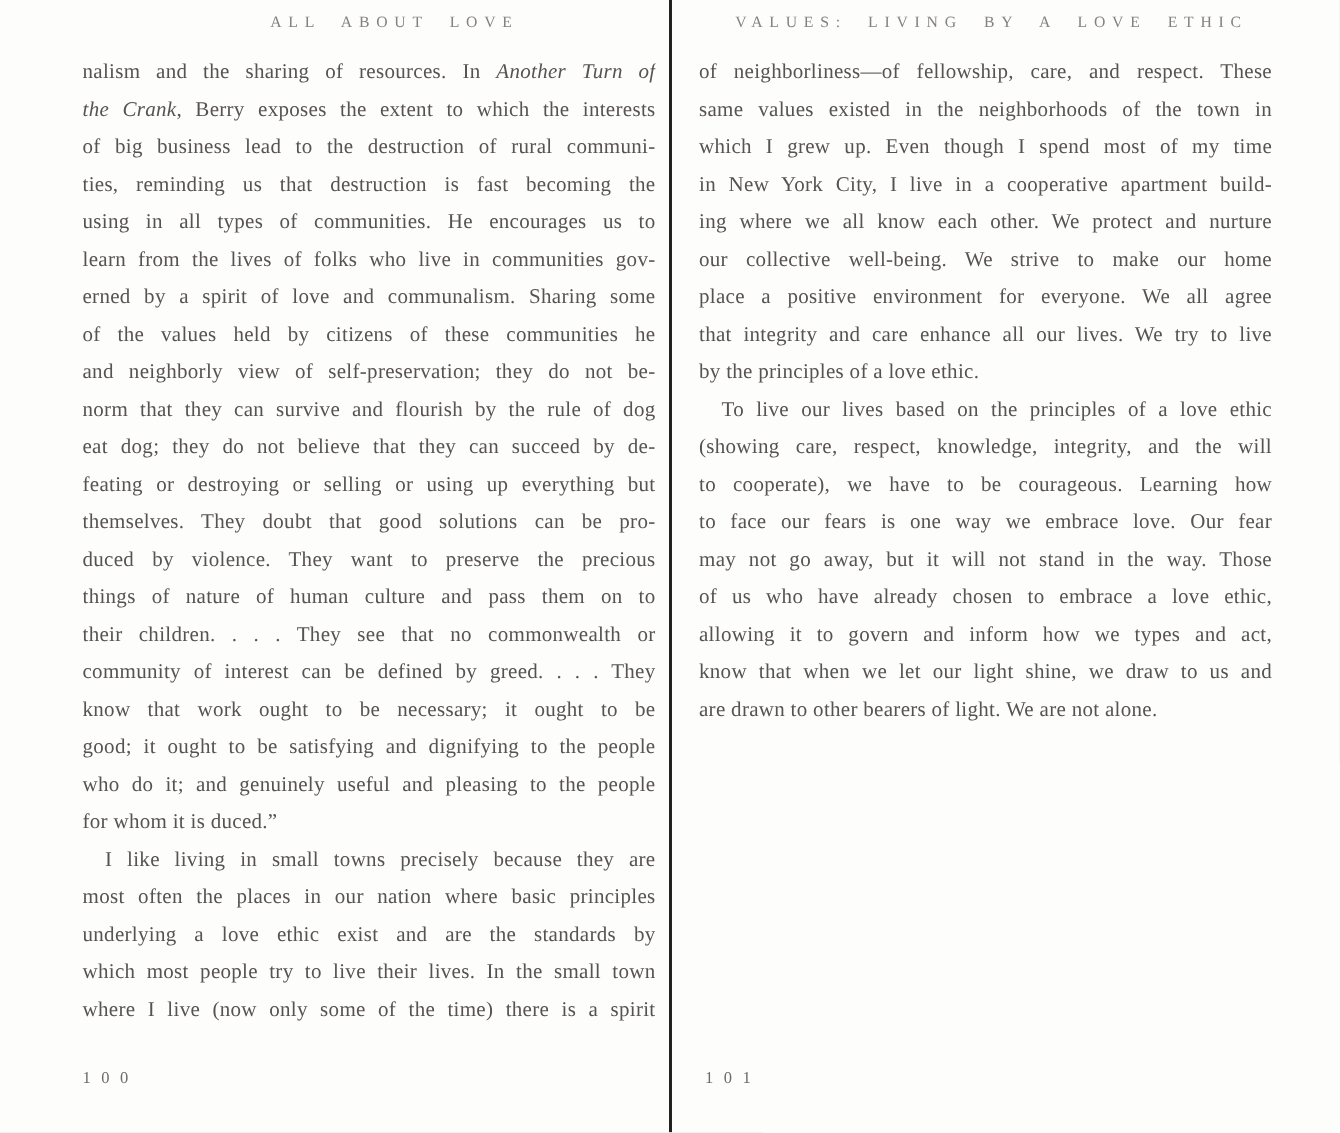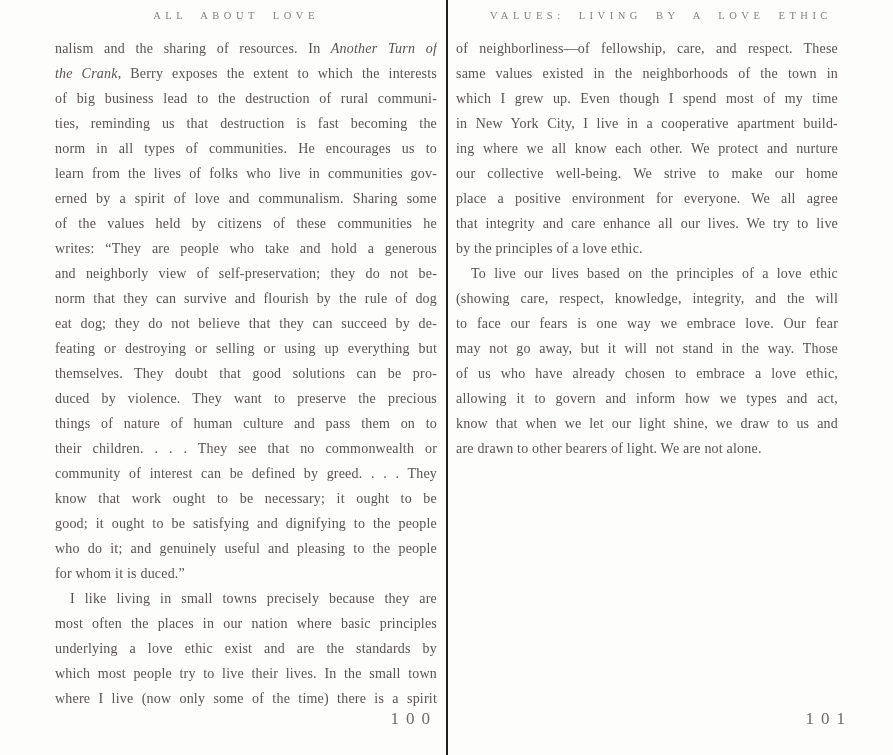--- a/index.html
+++ b/index.html
@@ -37,70 +37,69 @@
     top: 10px;
     height: 16px;
     font-size: 10.5px;
     letter-spacing: 4.5px;
     word-spacing: 7px;
     text-align: center;
     color: #85817d;
     text-transform: uppercase;
     white-space: nowrap;
   }
-  .page-left  .running-head { left: 45px; width: 382px; }
+  .page-left  .running-head { left: 72px; width: 382px; }
   .page-right .running-head { left: 22px; width: 382px; }
   .page-body {
     position: absolute;
     top: 36px;
     font-size: 14px;
     letter-spacing: 0.2px;
   }
   .page-left  .page-body { left: 55px; width: 382px; }
-  .page-right .page-body { left: 8px; width: 382px; }
+  .page-right .page-body { left: 18px; width: 382px; }
   .line {
     height: 25px;
     line-height: 25px;
     text-align: justify;
     text-align-last: justify;
     overflow: hidden;
   }
   .line.pend { text-align-last: left; }
   .line.indent { text-indent: 15px; }
   .line i { font-style: italic; }
   .folio {
     position: absolute;
     top: 710px;
     height: 18px;
     line-height: 18px;
-    text-align: right;
-    font-size: 17px;
+    text-align: left;
+    font-size: 11px;
     letter-spacing: 7px;
     color: #6e6a66;
   }
   .page-left  .folio { left: 55px; width: 382px; }
   .page-right .folio { left: 22px; width: 382px; }
 </style>
 </head>
 <body>
 
 <div class="spread">
 
   <div class="page page-left">
     <div class="running-head">ALL ABOUT LOVE</div>
     <div class="page-body" id="body-left">
         <div class="line"><span>nalism and the sharing of resources. In </span><i>Another Turn of</i></div>
         <div class="line"><i>the Crank</i><span>, Berry exposes the extent to which the interests</span></div>
         <div class="line">of big business lead to the destruction of rural communi-</div>
         <div class="line">ties, reminding us that destruction is fast becoming the</div>
-        <div class="line">norm in all types of communities. He encourages us to</div>
+        <div class="line">using in all types of communities. He encourages us to</div>
         <div class="line">learn from the lives of folks who live in communities gov-</div>
         <div class="line">erned by a spirit of love and communalism. Sharing some</div>
         <div class="line">of the values held by citizens of these communities he</div>
-        <div class="line">writes: “They are people who take and hold a generous</div>
         <div class="line">and neighborly view of self-preservation; they do not be-</div>
         <div class="line">norm that they can survive and flourish by the rule of dog</div>
         <div class="line">eat dog; they do not believe that they can succeed by de-</div>
         <div class="line">feating or destroying or selling or using up everything but</div>
         <div class="line">themselves. They doubt that good solutions can be pro-</div>
         <div class="line">duced by violence. They want to preserve the precious</div>
         <div class="line">things of nature of human culture and pass them on to</div>
         <div class="line">their children. . . . They see that no commonwealth or</div>
         <div class="line">community of interest can be defined by greed. . . . They</div>
         <div class="line">know that work ought to be necessary; it ought to be</div>
@@ -125,20 +124,21 @@
         <div class="line">same values existed in the neighborhoods of the town in</div>
         <div class="line">which I grew up. Even though I spend most of my time</div>
         <div class="line">in New York City, I live in a cooperative apartment build-</div>
         <div class="line">ing where we all know each other. We protect and nurture</div>
         <div class="line">our collective well-being. We strive to make our home</div>
         <div class="line">place a positive environment for everyone. We all agree</div>
         <div class="line">that integrity and care enhance all our lives. We try to live</div>
         <div class="line pend">by the principles of a love ethic.</div>
         <div class="line indent">To live our lives based on the principles of a love ethic</div>
         <div class="line">(showing care, respect, knowledge, integrity, and the will</div>
+        <div class="line">to cooperate), we have to be courageous. Learning how</div>
         <div class="line">to face our fears is one way we embrace love. Our fear</div>
         <div class="line">may not go away, but it will not stand in the way. Those</div>
         <div class="line">of us who have already chosen to embrace a love ethic,</div>
         <div class="line">allowing it to govern and inform how we types and act,</div>
         <div class="line">know that when we let our light shine, we draw to us and</div>
         <div class="line pend">are drawn to other bearers of light. We are not alone.</div>
       </div>
     <div class="folio">101</div>
   </div>
 

